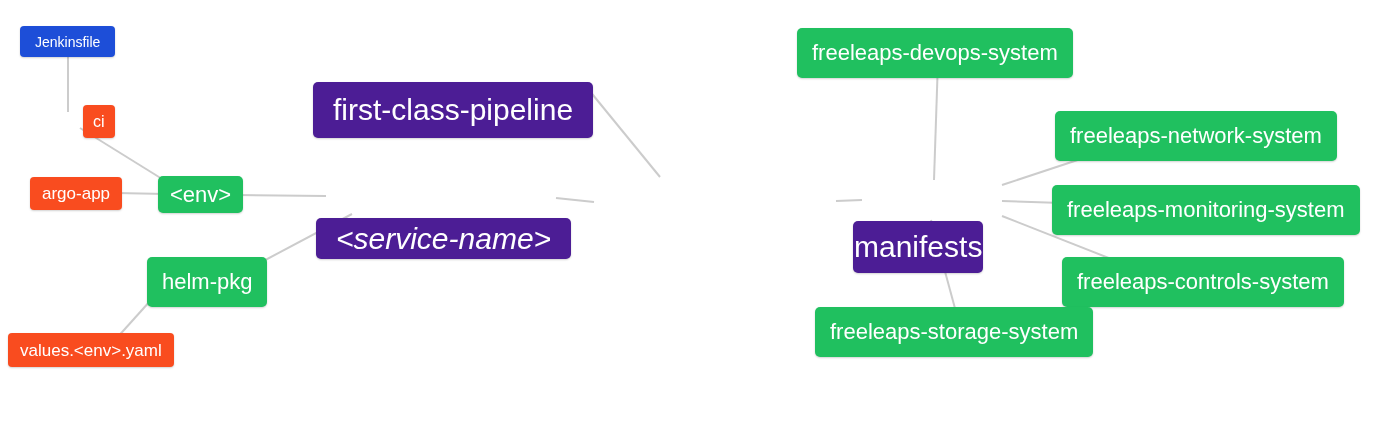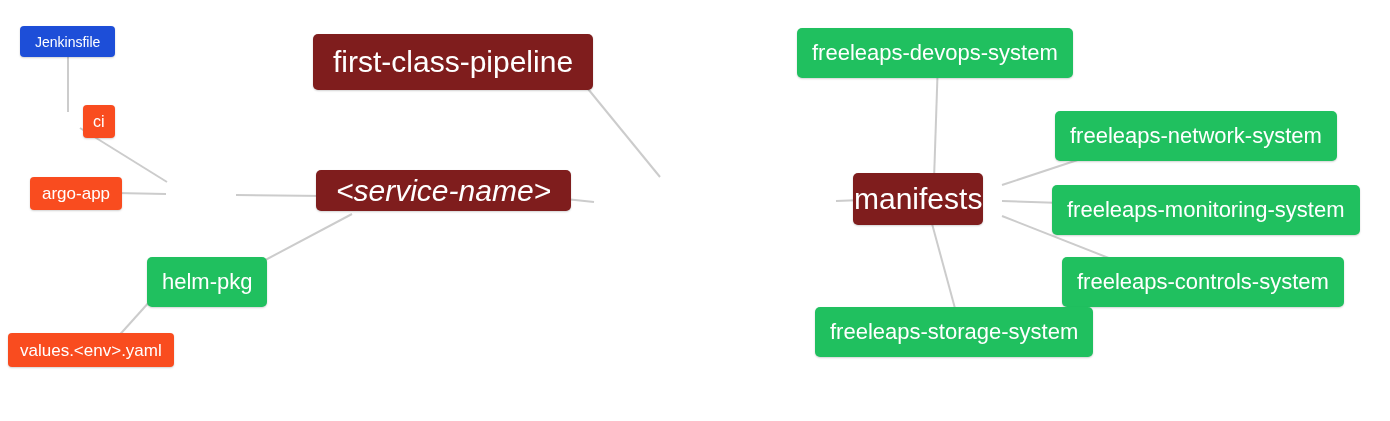--- a/index.html
+++ b/index.html
@@ -40,24 +40,25 @@
     line-height: 1;
   }
   .node-root {
     background: #3b3836;
     font-size: 38px;
     height: 68px;
     padding: 0 16px;
     border-radius: 6px;
   }
   .node-blue {
-    background: #7f1d1d;
+    background: #4c1d95;
     font-size: 30px;
     height: 54px;
     padding: 0 20px;
+    margin-top: 48px;
   }
   .node-blue.compact { padding: 0 1px; height: 52px; }
   .node-green {
     background: #20c05f;
     font-size: 22px;
     height: 42px;
     padding: 4px 15px;
   }
   .node-green.small { height: 37px; padding: 0 12px; }
   .node-red {
@@ -97,20 +98,21 @@
     <line x1="1002" y1="216" x2="1124" y2="264"></line>
     <line x1="931" y1="220" x2="956" y2="312"></line>
   </svg>
 
   <div class="node node-orange" style="left:20px; top:26px;">Jenkinsfile</div>
 
   <div class="node node-red tiny" style="left:53px; top:105px;">ci</div>
 
   <div class="node node-red" style="left:30px; top:177px;">argo-app</div>
 
+  <div class="node node-green small" style="left:158px; top:176px;">&lt;env&gt;</div>
 
   <div class="node node-blue" style="left:313px; top:34px; height:56px;">first-class-pipeline</div>
 
   <div class="node node-blue" style="left:316px; top:170px; height:41px;font-style:italic;">&lt;service-name&gt;</div>
 
 
   <div class="node node-green" style="left:147px; top:257px;">helm-pkg</div>
 
   <div class="node node-red" style="left:8px; top:333px; height:34px;">values.&lt;env&gt;.yaml</div>
 

